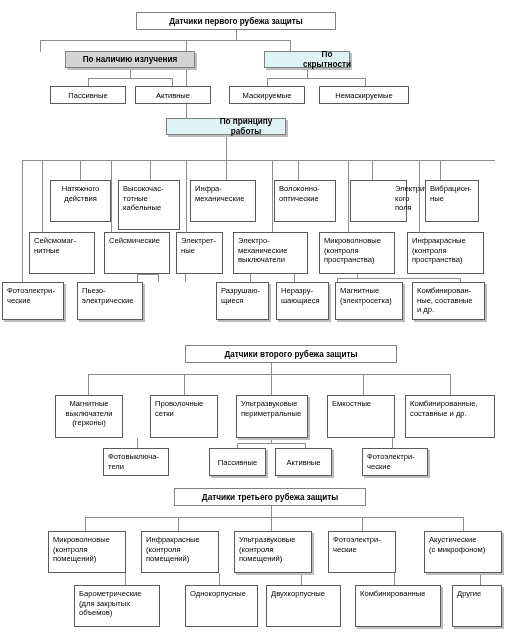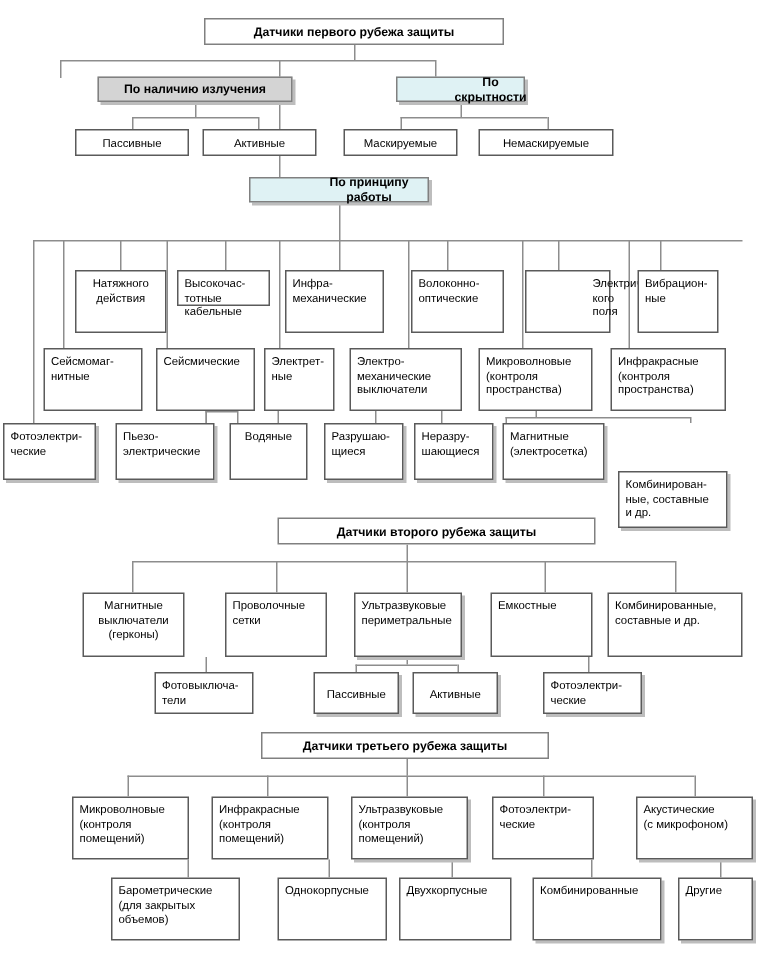--- a/index.html
+++ b/index.html
@@ -100,21 +100,21 @@
 
   <div class="ln lnv" style="left:80px;top:160px;height:20px;"></div>
   <div class="ln lnv" style="left:150px;top:160px;height:20px;"></div>
   <div class="ln lnv" style="left:226px;top:160px;height:20px;"></div>
   <div class="ln lnv" style="left:298px;top:160px;height:20px;"></div>
   <div class="ln lnv" style="left:372px;top:160px;height:20px;"></div>
   <div class="ln lnv" style="left:440px;top:160px;height:20px;"></div>
 
   <div class="box center" style="left:50px;top:180px;width:61px;height:42px;">Натяжного
 действия</div>
-  <div class="box" style="left:118px;top:180px;width:62px;height:24px;">Высокочас-
+  <div class="box" style="left:118px;top:180px;width:62px;height:50px;">Высокочас-
 тотные
 кабельные</div>
   <div class="box" style="left:190px;top:180px;width:66px;height:42px;">Инфра-
 механические</div>
   <div class="box" style="left:274px;top:180px;width:62px;height:42px;">Волоконно-
 оптические</div>
   <div class="box" style="left:350px;top:180px;width:57px;height:42px;padding-left:44px;">Электричес-
 кого поля</div>
   <div class="box" style="left:425px;top:180px;width:54px;height:42px;">Вибрацион-
 ные</div>
@@ -154,28 +154,27 @@
 
   <div class="ln lnh" style="left:337px;top:278px;width:123px;"></div>
   <div class="ln lnv" style="left:357px;top:274px;height:4px;"></div>
   <div class="ln lnv" style="left:337px;top:278px;height:4px;"></div>
   <div class="ln lnv" style="left:460px;top:278px;height:4px;"></div>
 
   <div class="box shadow" style="left:2px;top:282px;width:62px;height:38px;">Фотоэлектри-
 ческие</div>
   <div class="box shadow" style="left:77px;top:282px;width:66px;height:38px;">Пьезо-
 электрические</div>
-  <div class="box center" style="left:153px;top:282px;width:52px;height:38px;">Водяные</div>
   <div class="box shadow" style="left:216px;top:282px;width:53px;height:38px;">Разрушаю-
 щиеся</div>
   <div class="box shadow" style="left:276px;top:282px;width:53px;height:38px;">Неразру-
 шающиеся</div>
   <div class="box shadow" style="left:335px;top:282px;width:68px;height:38px;">Магнитные
 (электросетка)</div>
-  <div class="box shadow" style="left:412px;top:282px;width:73px;height:38px;margin-top:32px;">Комбинирован-
+  <div class="box shadow" style="left:412px;top:282px;width:73px;height:38px;">Комбинирован-
 ные, составные
 и др.</div>
 
   <div class="box header vcenter" style="left:185px;top:345px;width:212px;height:18px;">Датчики второго рубежа защиты</div>
   <div class="ln lnv" style="left:271px;top:363px;height:11px;"></div>
   <div class="ln lnh" style="left:88px;top:374px;width:362px;"></div>
 
   <div class="ln lnv" style="left:88px;top:374px;height:21px;"></div>
   <div class="ln lnv" style="left:184px;top:374px;height:21px;"></div>
   <div class="ln lnv" style="left:271px;top:374px;height:21px;"></div>

